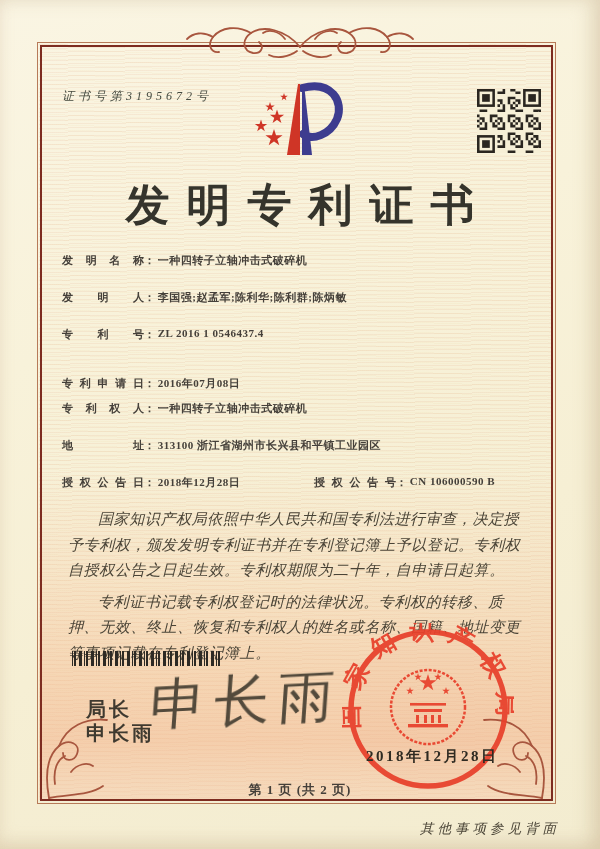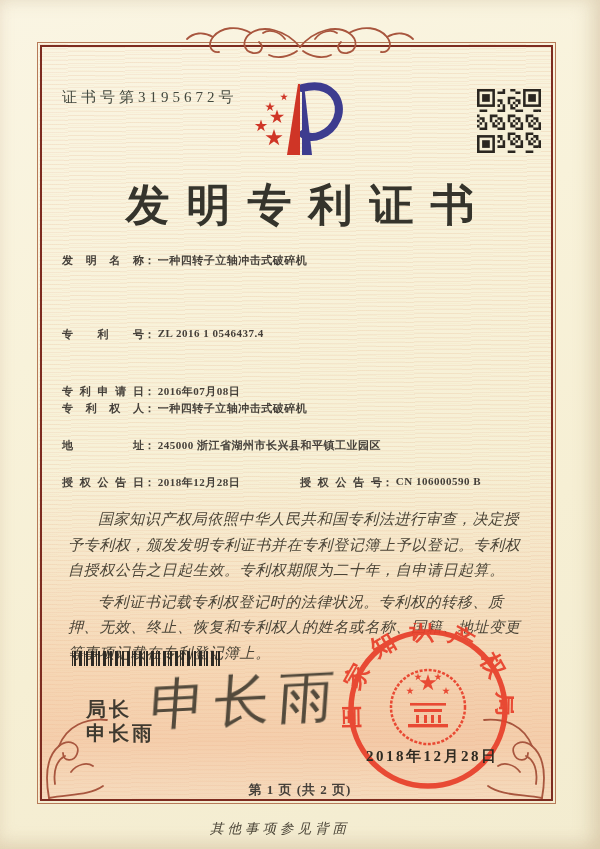--- a/index.html
+++ b/index.html
@@ -25,34 +25,34 @@
   }
   .frame{
     position:absolute; left:37px; top:42px; width:517px; height:760px;
     border:1px solid #b77a58; pointer-events:none;
   }
   .frame::before{
     content:""; position:absolute; inset:2px; border:2px solid #7d2c20;
   }
   .flourish{position:absolute; pointer-events:none;}
   .cert-no{
-    position:absolute; left:62px; top:88px; font-size:15px; letter-spacing:4px;
-    color:#44493f; font-weight:500;
+    position:absolute; left:62px; top:88px; font-size:12px; letter-spacing:4px;
+    color:#44493f; font-weight:500;font-style:italic;
   }
   .logo{position:absolute; left:244px; top:76px;}
   .qr{position:absolute; left:477px; top:89px;}
   .title{
     position:absolute; left:0; top:176px; width:600px; margin:0; text-align:center;
     font-size:44px; font-weight:600; letter-spacing:17px; text-indent:17px; color:#35342c;
   }
   .frow{position:absolute; left:62px; width:480px; font-size:11px; font-weight:600; color:#45403a;}
   .flab{display:inline-block; width:82px; text-align:justify; text-align-last:justify; vertical-align:top;}
   .fcolon{display:inline-block; vertical-align:top;}
   .fval{letter-spacing:.5px;}
-  .grant2{position:absolute; left:238px; top:0;}
+  .grant2{position:absolute; left:252px; top:0;}
   .paras{position:absolute; left:62px; top:501px; width:478px;}
   .paras p{
     margin:6px; font-size:15px; line-height:25.5px; text-indent:2em; font-style:italic;
     letter-spacing:.6px; color:#4a4437; font-weight:500;
   }
   .barcode{position:absolute; left:72px; top:651px;}
   .director{position:absolute; left:86px; top:697px; font-size:20px; font-weight:600;
     color:#3f3a30; letter-spacing:3px; line-height:24px;}
   .signature{
     position:absolute; left:150px; top:664px; font-size:56px; color:#423c30;
@@ -62,21 +62,21 @@
   .seal{position:absolute; left:342px; top:623px; opacity:.93;}
   .seal-date{
     position:absolute; left:366px; top:747px; font-size:15px; font-weight:700;
     letter-spacing:2.5px; color:#2f2b22;
   }
   .page-info{
     position:absolute; left:0; top:781px; width:600px; text-align:center;
     font-size:13px; letter-spacing:1px; color:#45403a; font-weight:600;
   }
   .footer-note{
-    position:absolute; left:0; top:820px; width:560px; text-align:center;
+    position:absolute; left:0; top:820px; width:560px; text-align:right;
     font-size:13.5px; font-style:italic; letter-spacing:4px; color:#4a4437;
   }
 </style>
 </head>
 <body>
 
 <div class="page">
 
   <div class="waves"></div>
   <div class="pink"></div>
@@ -146,35 +146,39 @@
       <path id="qr-modules" d="M10,0h1v1h-1zM13,0h1v1h-1zM14,0h1v1h-1zM8,1h1v1h-1zM9,1h1v1h-1zM10,1h1v1h-1zM15,1h1v1h-1zM16,1h1v1h-1zM12,3h1v1h-1zM13,3h1v1h-1zM14,3h1v1h-1zM8,4h1v1h-1zM9,4h1v1h-1zM12,4h1v1h-1zM15,4h1v1h-1zM16,4h1v1h-1zM9,5h1v1h-1zM12,5h1v1h-1zM14,5h1v1h-1zM16,5h1v1h-1zM8,6h1v1h-1zM10,6h1v1h-1zM13,6h1v1h-1zM15,6h1v1h-1zM10,7h1v1h-1zM13,7h1v1h-1zM14,7h1v1h-1zM1,8h1v1h-1zM2,8h1v1h-1zM3,8h1v1h-1zM8,8h1v1h-1zM9,8h1v1h-1zM10,8h1v1h-1zM15,8h1v1h-1zM16,8h1v1h-1zM17,8h1v1h-1zM22,8h1v1h-1zM23,8h1v1h-1zM24,8h1v1h-1zM0,10h1v1h-1zM5,10h1v1h-1zM6,10h1v1h-1zM7,10h1v1h-1zM12,10h1v1h-1zM13,10h1v1h-1zM14,10h1v1h-1zM19,10h1v1h-1zM20,10h1v1h-1zM21,10h1v1h-1zM1,11h1v1h-1zM2,11h1v1h-1zM5,11h1v1h-1zM8,11h1v1h-1zM9,11h1v1h-1zM12,11h1v1h-1zM15,11h1v1h-1zM16,11h1v1h-1zM19,11h1v1h-1zM22,11h1v1h-1zM23,11h1v1h-1zM0,12h1v1h-1zM2,12h1v1h-1zM5,12h1v1h-1zM7,12h1v1h-1zM9,12h1v1h-1zM12,12h1v1h-1zM14,12h1v1h-1zM16,12h1v1h-1zM19,12h1v1h-1zM21,12h1v1h-1zM23,12h1v1h-1zM1,13h1v1h-1zM3,13h1v1h-1zM6,13h1v1h-1zM8,13h1v1h-1zM10,13h1v1h-1zM13,13h1v1h-1zM15,13h1v1h-1zM17,13h1v1h-1zM20,13h1v1h-1zM22,13h1v1h-1zM24,13h1v1h-1zM0,14h1v1h-1zM3,14h1v1h-1zM6,14h1v1h-1zM7,14h1v1h-1zM10,14h1v1h-1zM13,14h1v1h-1zM14,14h1v1h-1zM17,14h1v1h-1zM20,14h1v1h-1zM21,14h1v1h-1zM24,14h1v1h-1zM1,15h1v1h-1zM2,15h1v1h-1zM3,15h1v1h-1zM8,15h1v1h-1zM9,15h1v1h-1zM10,15h1v1h-1zM15,15h1v1h-1zM16,15h1v1h-1zM17,15h1v1h-1zM22,15h1v1h-1zM23,15h1v1h-1zM24,15h1v1h-1zM12,17h1v1h-1zM13,17h1v1h-1zM14,17h1v1h-1zM19,17h1v1h-1zM20,17h1v1h-1zM21,17h1v1h-1zM8,18h1v1h-1zM9,18h1v1h-1zM12,18h1v1h-1zM15,18h1v1h-1zM16,18h1v1h-1zM19,18h1v1h-1zM22,18h1v1h-1zM23,18h1v1h-1zM9,19h1v1h-1zM12,19h1v1h-1zM14,19h1v1h-1zM16,19h1v1h-1zM19,19h1v1h-1zM21,19h1v1h-1zM23,19h1v1h-1zM8,20h1v1h-1zM10,20h1v1h-1zM13,20h1v1h-1zM15,20h1v1h-1zM17,20h1v1h-1zM20,20h1v1h-1zM22,20h1v1h-1zM24,20h1v1h-1zM10,21h1v1h-1zM13,21h1v1h-1zM14,21h1v1h-1zM17,21h1v1h-1zM20,21h1v1h-1zM21,21h1v1h-1zM24,21h1v1h-1zM8,22h1v1h-1zM9,22h1v1h-1zM10,22h1v1h-1zM15,22h1v1h-1zM16,22h1v1h-1zM17,22h1v1h-1zM22,22h1v1h-1zM23,22h1v1h-1zM24,22h1v1h-1zM12,24h1v1h-1zM13,24h1v1h-1zM14,24h1v1h-1zM19,24h1v1h-1zM20,24h1v1h-1zM21,24h1v1h-1z"></path>
     </g>
   </svg>
 
   <h1 class="title">发明专利证书</h1>
 
   <div class="frow" style="top:253px">
     <span class="flab">发明名称</span><span class="fcolon">：</span>
     <span class="fval">一种四转子立轴冲击式破碎机</span>
   </div>
+  <div class="frow" style="top:290px">
+    <span class="flab">发明人</span><span class="fcolon">：</span>
+    <span class="fval">李国强;赵孟军;陈利华;陈利群;陈炳敏</span>
+  </div>
   <div class="frow" style="top:327px">
     <span class="flab">专利号</span><span class="fcolon">：</span>
     <span class="fval">ZL 2016 1 0546437.4</span>
   </div>
-  <div class="frow" style="top:384px">
+  <div class="frow" style="top:376px">
     <span class="flab">专利申请日</span><span class="fcolon">：</span>
     <span class="fval">2016年07月08日</span>
   </div>
   <div class="frow" style="top:401px">
     <span class="flab">专利权人</span><span class="fcolon">：</span>
     <span class="fval">一种四转子立轴冲击式破碎机</span>
   </div>
   <div class="frow" style="top:438px">
     <span class="flab">地址</span><span class="fcolon">：</span>
-    <span class="fval">245000 浙江省湖州市长兴县和平镇工业园区</span>
+    <span class="fval">313100 浙江省湖州市长兴县和平镇工业园区</span>
   </div>
   <div class="frow" style="top:475px">
     <span class="flab">授权公告日</span><span class="fcolon">：</span>
     <span class="fval">2018年12月28日</span>
     <span class="grant2">
       <span class="flab">授权公告号</span><span class="fcolon">：</span>
       <span class="fval">CN 106000590 B</span>
     </span>
   </div>
 

